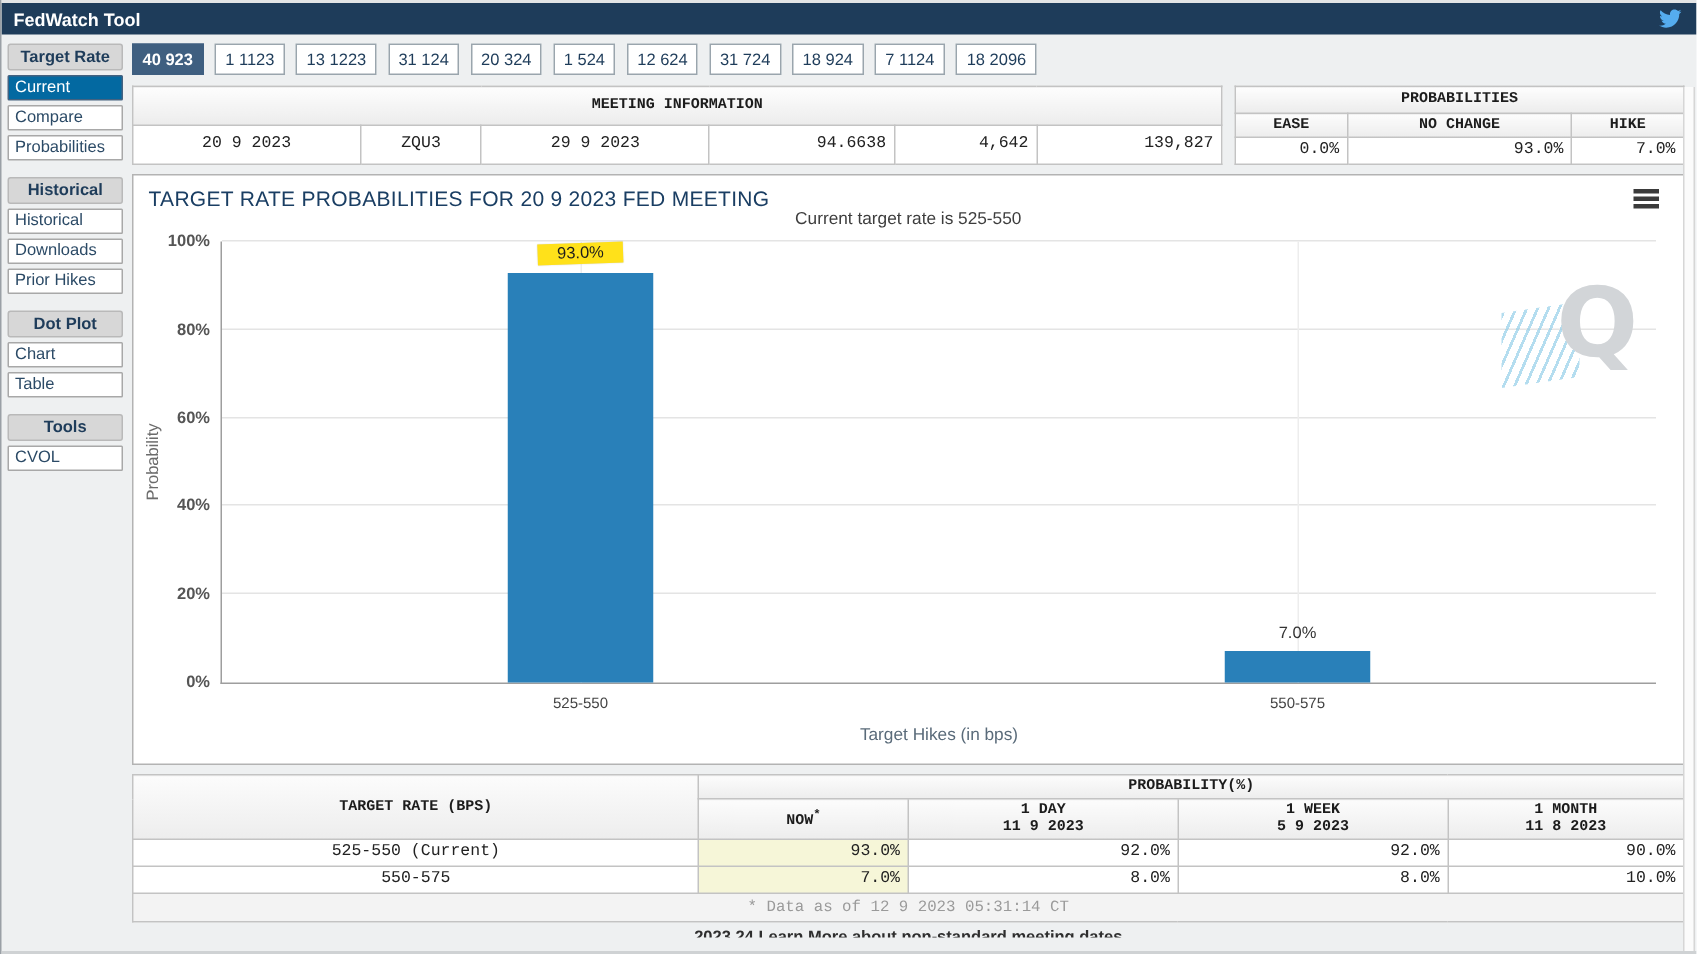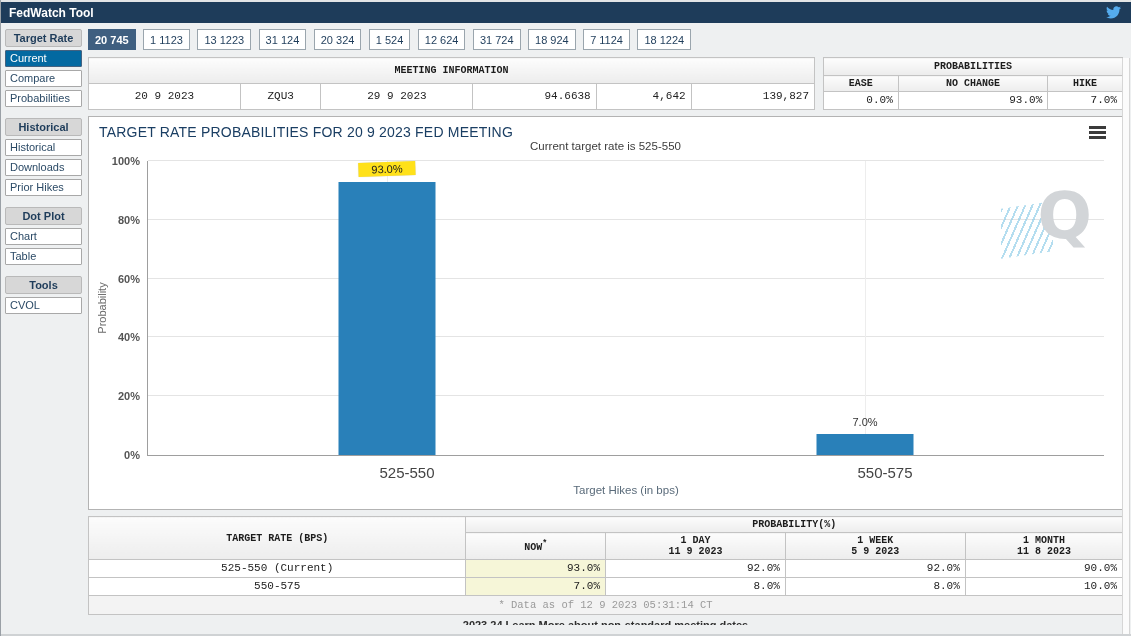--- a/index.html
+++ b/index.html
@@ -95,21 +95,21 @@
   .val-label {
     position:absolute; transform:translateX(-50%);
     font-size:11px; color:#333; white-space:nowrap;
   }
   .val-label.highlight {
     background:#ffe11a; color:#1c1c1c; padding:1px 13px;
     transform:translateX(-50%) rotate(-2deg); box-shadow:0 0 1px rgba(0,0,0,.2);
   }
   .xtick {
     position:absolute; top:calc(100% + 9px); transform:translateX(-50%);
-    font-size:15px; color:#444;margin-left:20px;
+    font-size:10px; color:#444;
   }
   .xaxis-title {
     position:absolute; top:calc(100% + 29px); left:50%; transform:translateX(-50%);
     font-size:11.5px; color:#5a6b7a;
   }
   .wm { position:absolute; right:8px; top:22px; width:95px; height:85px; pointer-events:none; }
   .wm-hatch {
     position:absolute; left:0; top:22px; width:52px; height:50px;
     background:repeating-linear-gradient(115deg, rgba(140,203,231,.65) 0 2px, transparent 2px 7px);
     transform:skewY(-8deg);
@@ -169,31 +169,31 @@
     <div class="sb-item">Chart</div>
     <div class="sb-item">Table</div>
     <div class="sb-gap"></div>
     <div class="sb-header">Tools</div>
     <div class="sb-item">CVOL</div>
   </div>
 
   <div class="content">
 
     <div class="tabs">
-      <span class="tab selected">20 745</span>
+      <span class="tab selected">40 923</span>
       <span class="tab">1 1123</span>
       <span class="tab">13 1223</span>
       <span class="tab">31 124</span>
       <span class="tab">20 324</span>
       <span class="tab">1 524</span>
       <span class="tab">12 624</span>
       <span class="tab">31 724</span>
       <span class="tab">18 924</span>
       <span class="tab">7 1124</span>
-      <span class="tab">18 1224</span>
+      <span class="tab">18 2096</span>
     </div>
 
     <div class="info-row">
       <table class="box-table meeting-table">
         <tbody>
             <tr>
               <td class="cap" colspan="6">MEETING INFORMATION</td>
             </tr>
         <tr>
           <td class="val ctr">20 9 2023</td>

